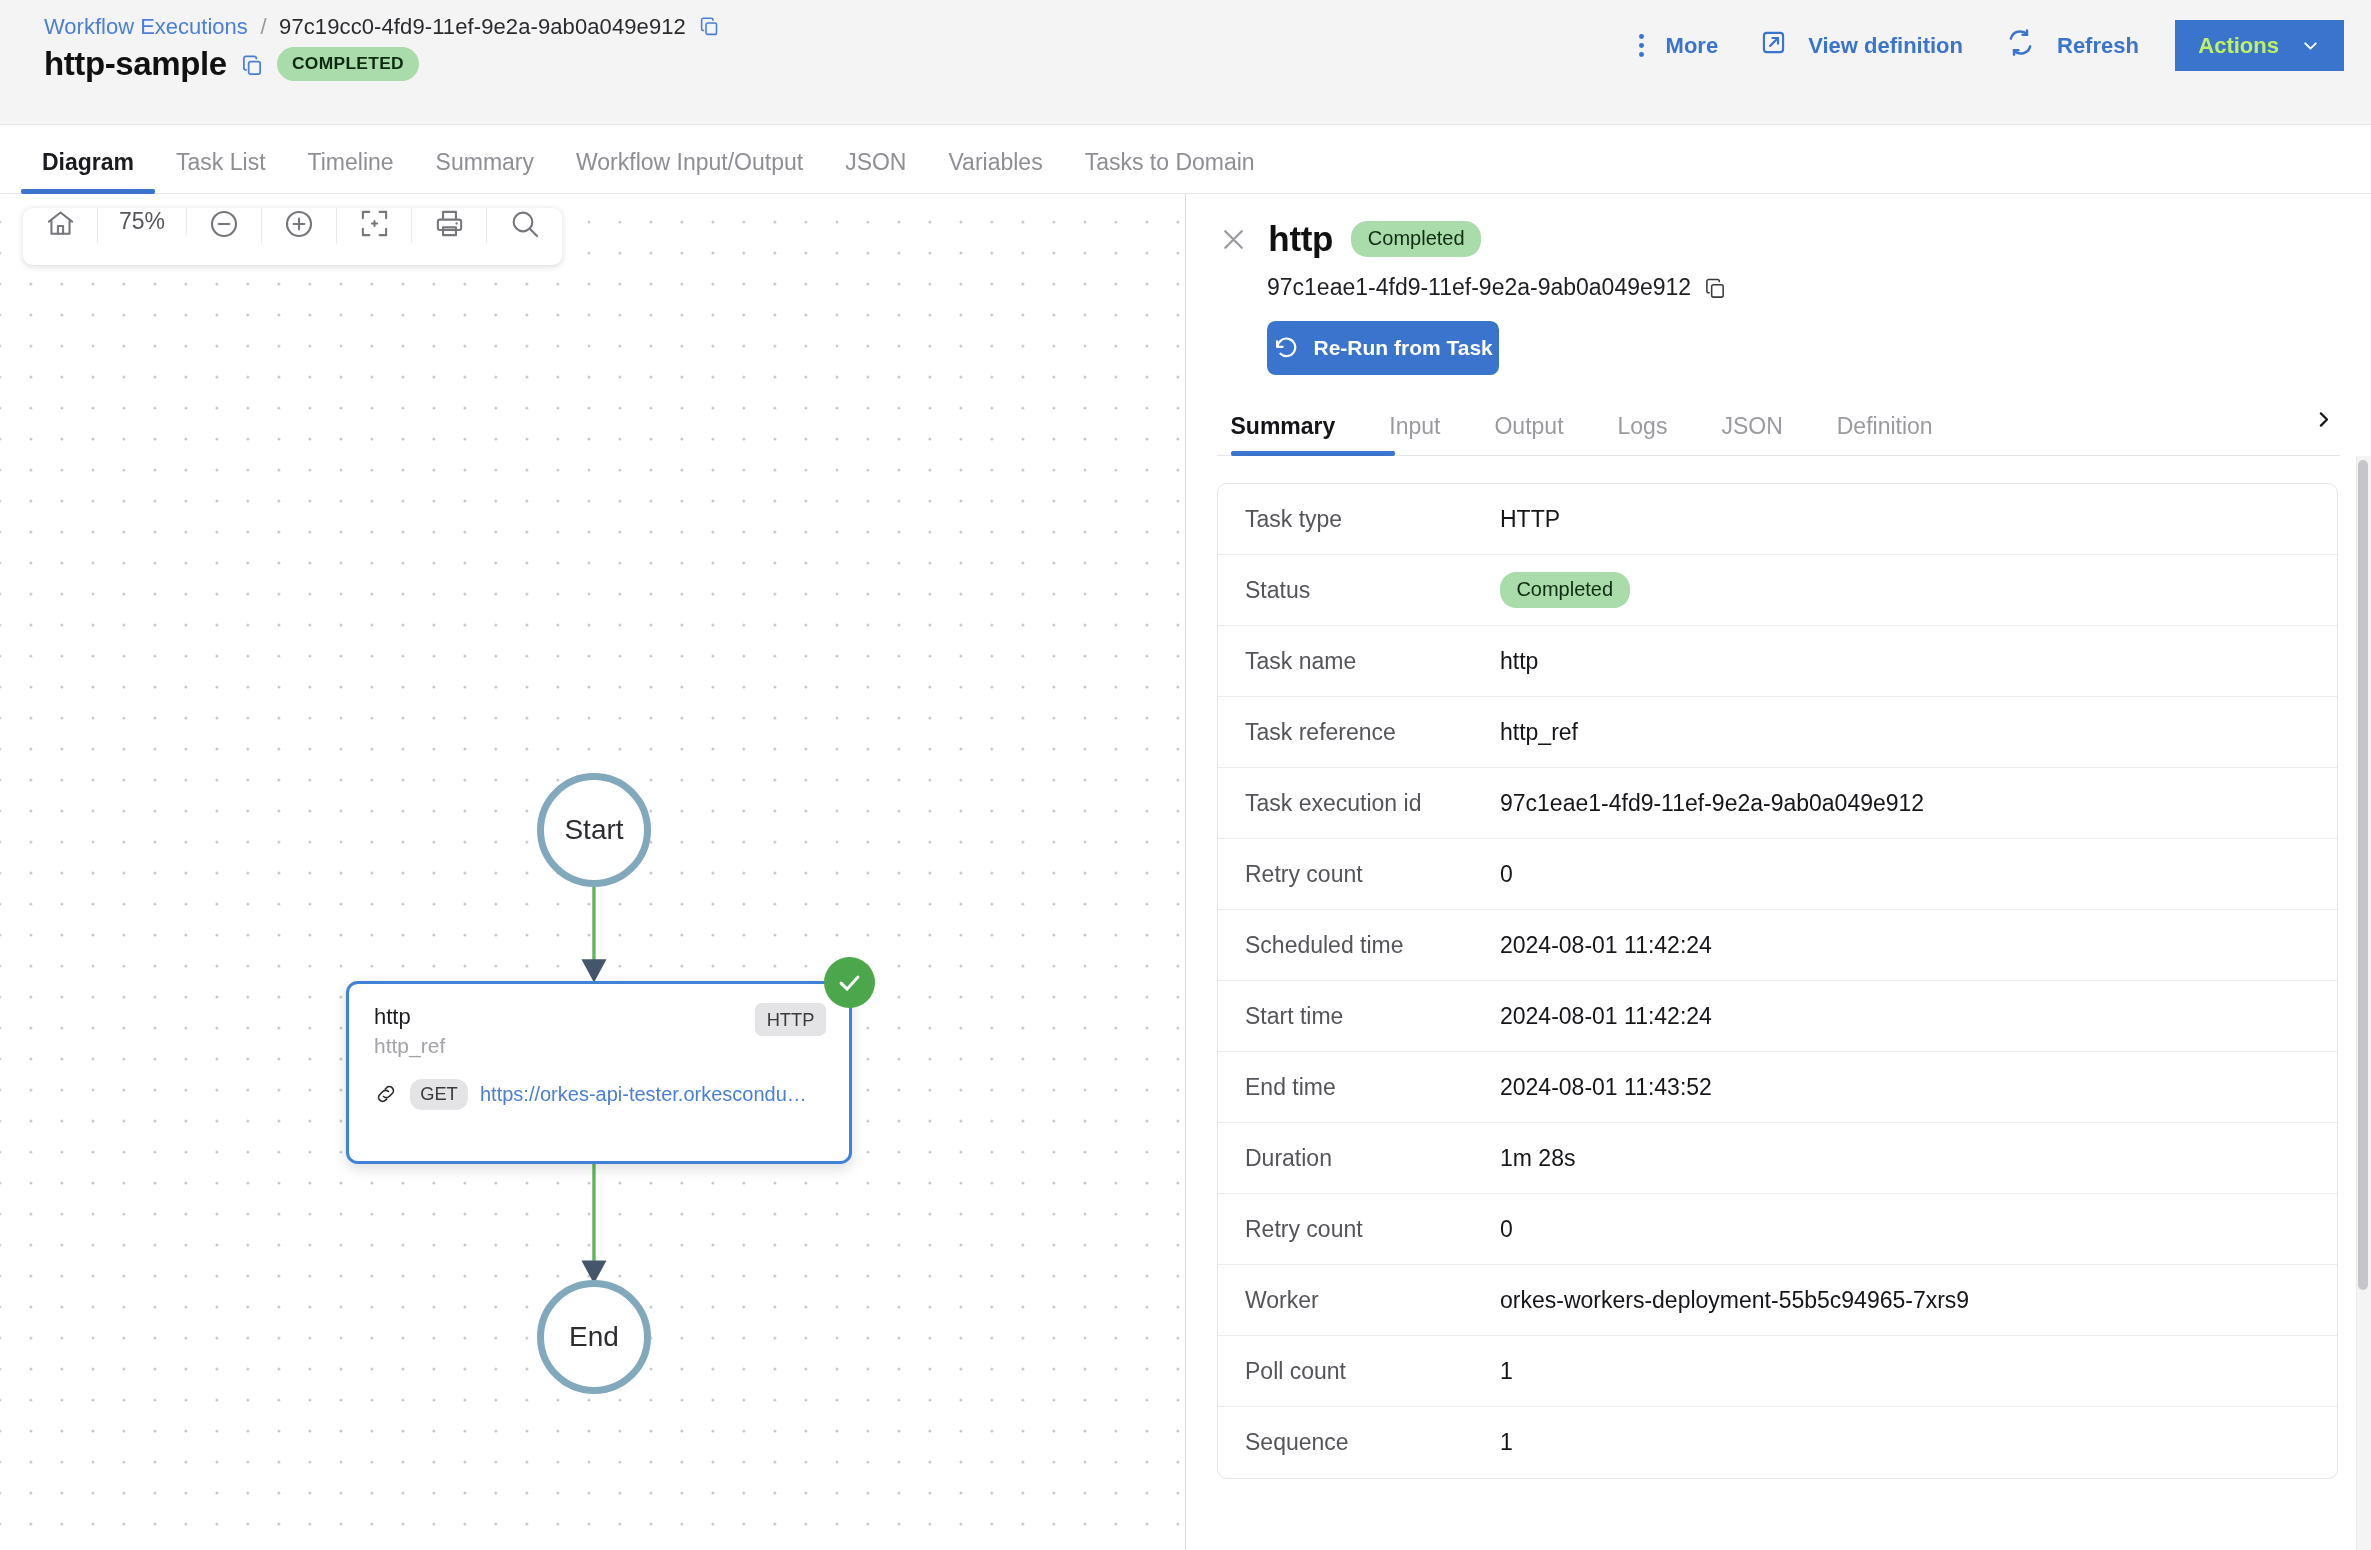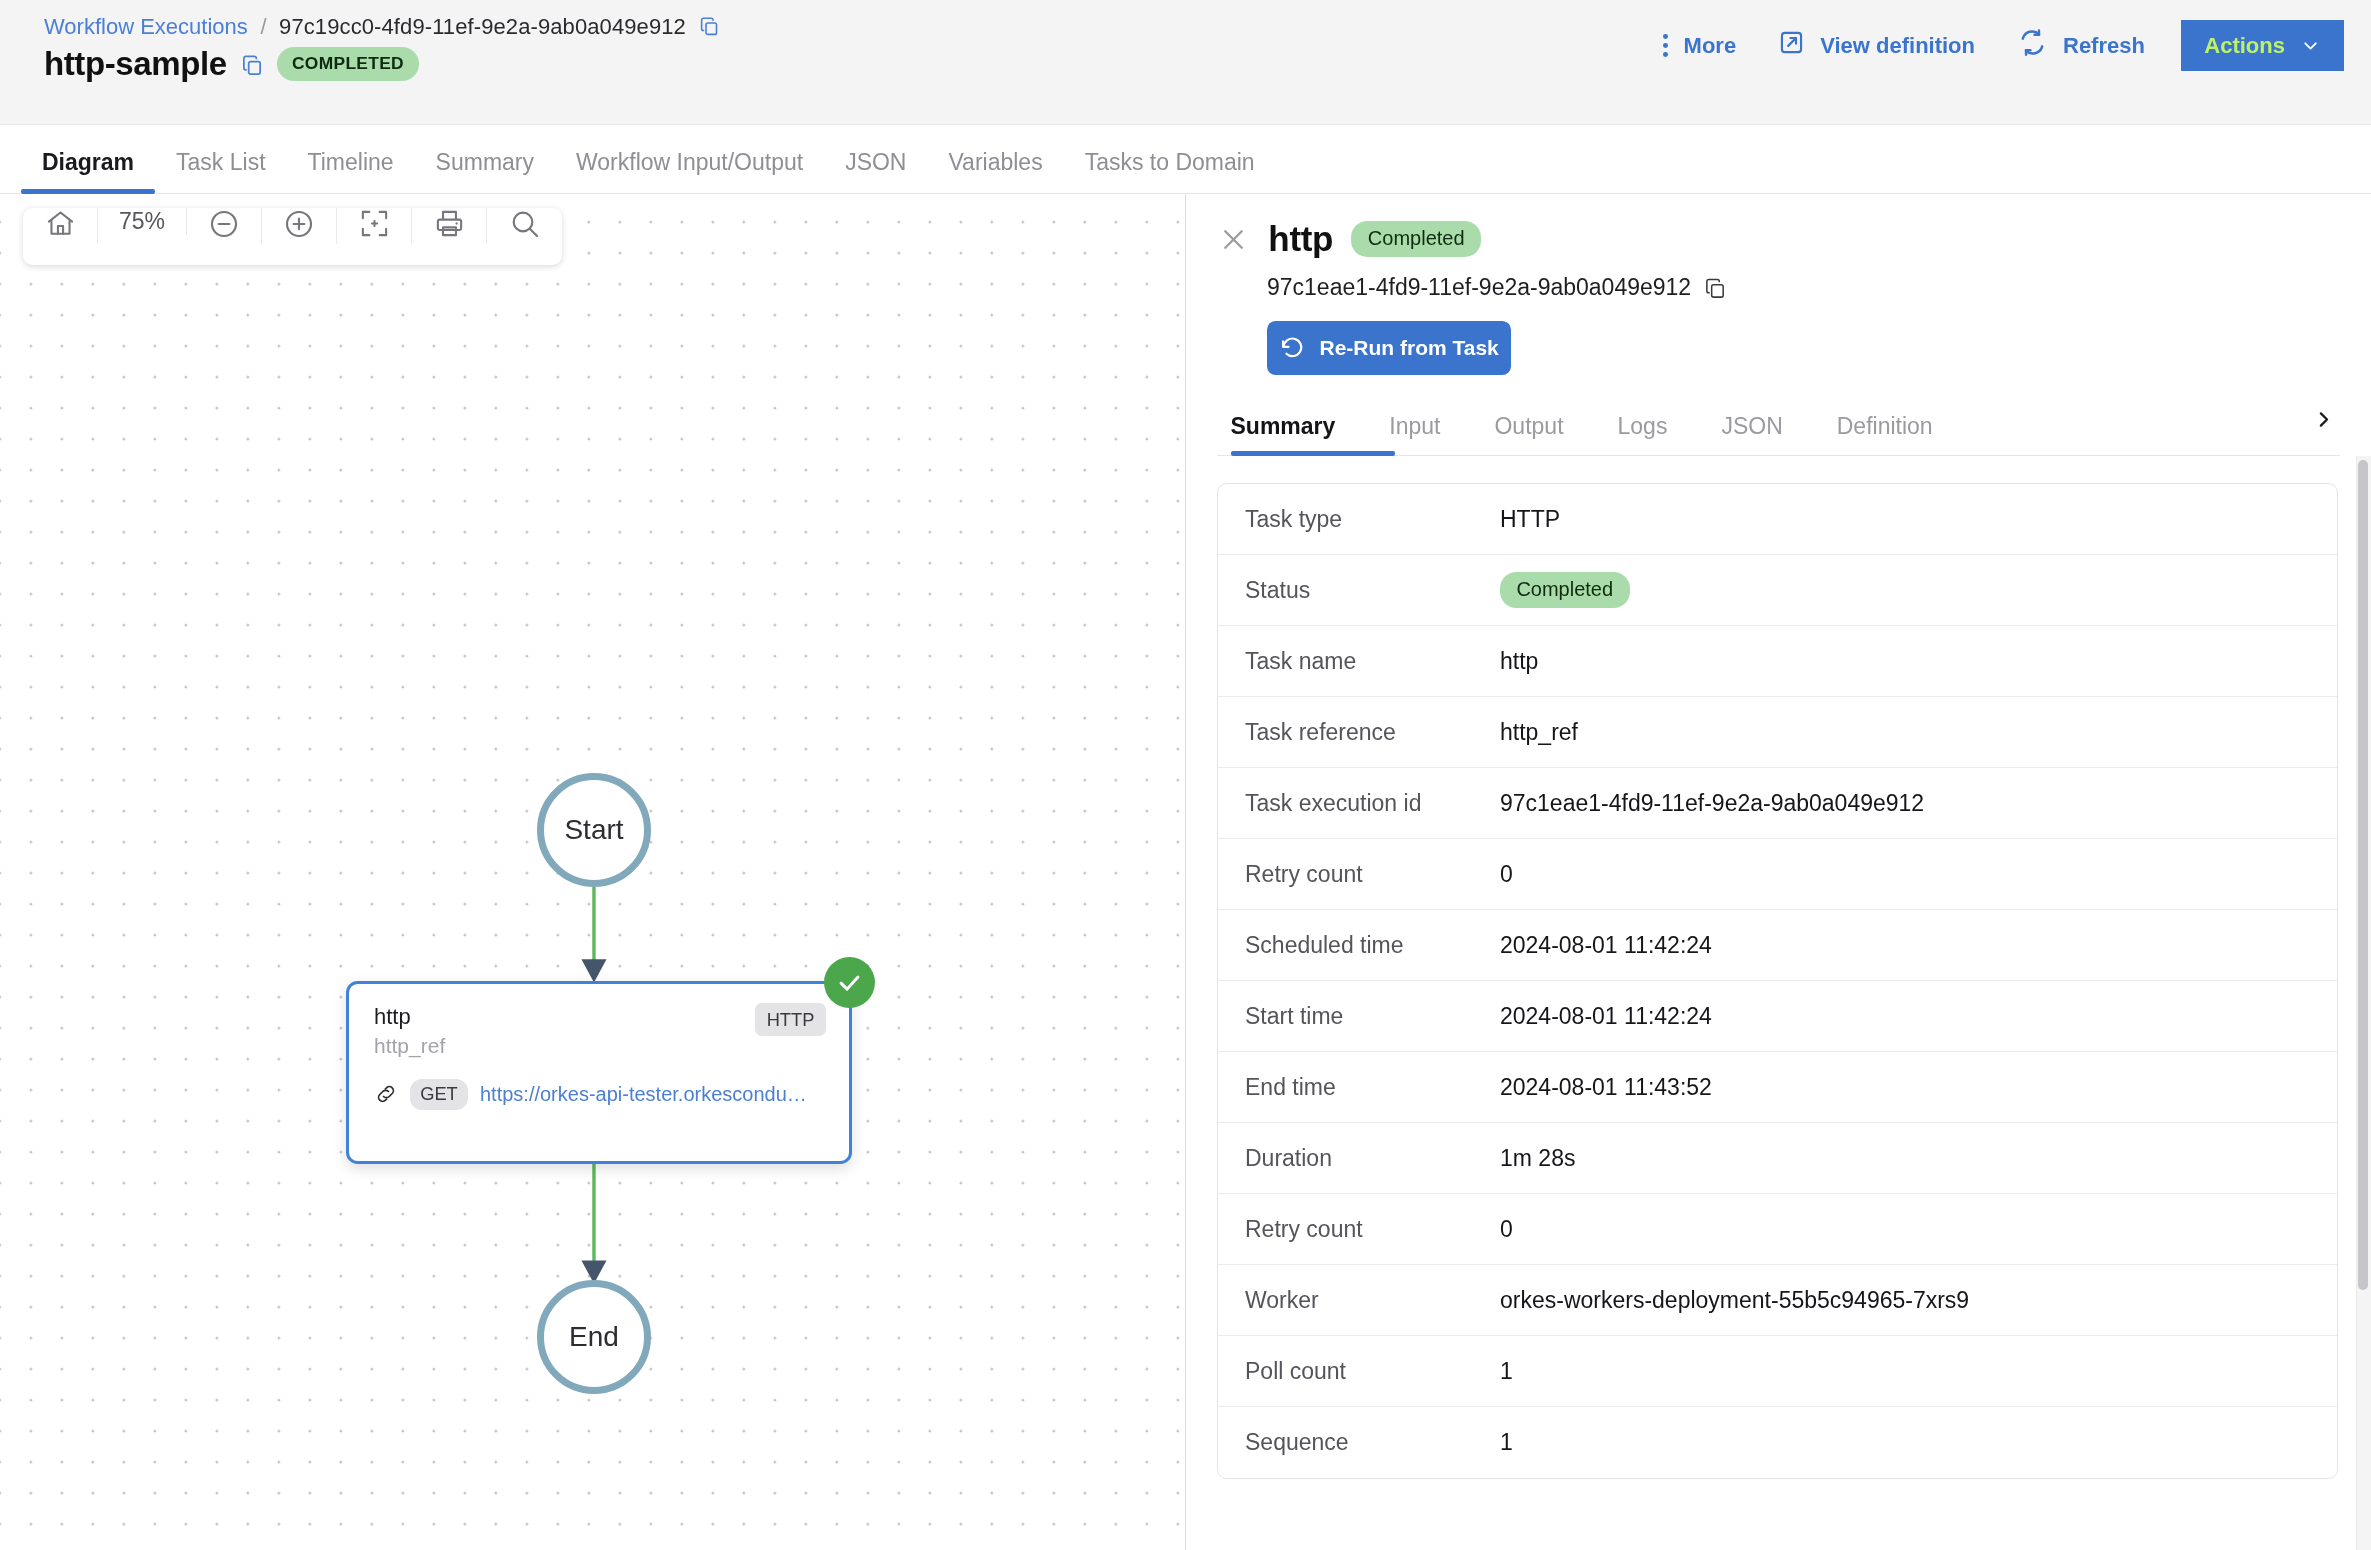--- a/index.html
+++ b/index.html
@@ -41,21 +41,21 @@
   }
 
   .copy-icon { width: 21px; height: 21px; display: inline-block; cursor: pointer; position: relative; flex: none; }
   .copy-icon svg { display: block; }
 
   .header-actions {
     position: absolute; right: 27px; top: 17.4px;
     display: flex; align-items: center; gap: 0px;
   }
   .hbtn {
-    display: flex; align-items: center; gap: 15px;
+    display: flex; align-items: center; gap: 21px;
     color: #3b74cc; font-size: 22px; font-weight: 600;
     padding: 9.7px 21px; cursor: pointer; background: none; border: none;
     font-family: inherit; white-space: nowrap;
   }
   .hbtn.primary {
     background: #3b74cc; color: #bef264; border-radius: 0;
     padding: 12.6px 23px; margin-left: 15.4px; font-weight: 600;
   }
   .kebab { display: flex; flex-direction: column; gap: 3.9px; align-items: center; width: 5.8px; }
   .kebab i { width: 4.8px; height: 4.8px; border-radius: 50%; background: #3b74cc; display: block; }
@@ -145,21 +145,21 @@
   .ph-row1 { display: flex; align-items: center; gap: 18.3px; }
   .close-x { width: 33px; height: 33px; cursor: pointer; color: #9b9ba1; flex: none; }
   .ph-title { font-size: 35px; font-weight: 700; color: #111; letter-spacing: -0.3px; }
   .badge-soft {
     background: #a9dcaa; color: #0f2c11; border-radius: 16.4px;
     padding: 5.8px 16.4px 6.8px; font-size: 20px; font-weight: 500;
   }
   .ph-id { display: flex; align-items: center; gap: 12.6px; margin: 15.4px 0 0 50px; font-size: 23px; color: #1f1f23; }
   .rerun-btn {
     margin: 19.3px 0 0 50px; background: #3b74cc; color: #fff;
-    border: none; border-radius: 8.7px; height: 54px; padding: 0 12px;
+    border: none; border-radius: 8.7px; height: 54px; padding: 0 6px;
     display: inline-flex; align-items: center; gap: 13.5px;
     font-size: 21px; font-weight: 600; cursor: pointer; font-family: inherit;
   }
 
   .panel-tabs {
     margin: 30px 31px 0 31px; display: flex; align-items: flex-end;
     border-bottom: 1px solid #e6e6e8; position: relative; flex: none;
   }
   .ptab { font-size: 23px; color: #9a9aa0; padding: 0 27px 15.4px; cursor: pointer; white-space: nowrap; }
   .ptab:first-child { padding-left: 13.5px; }

